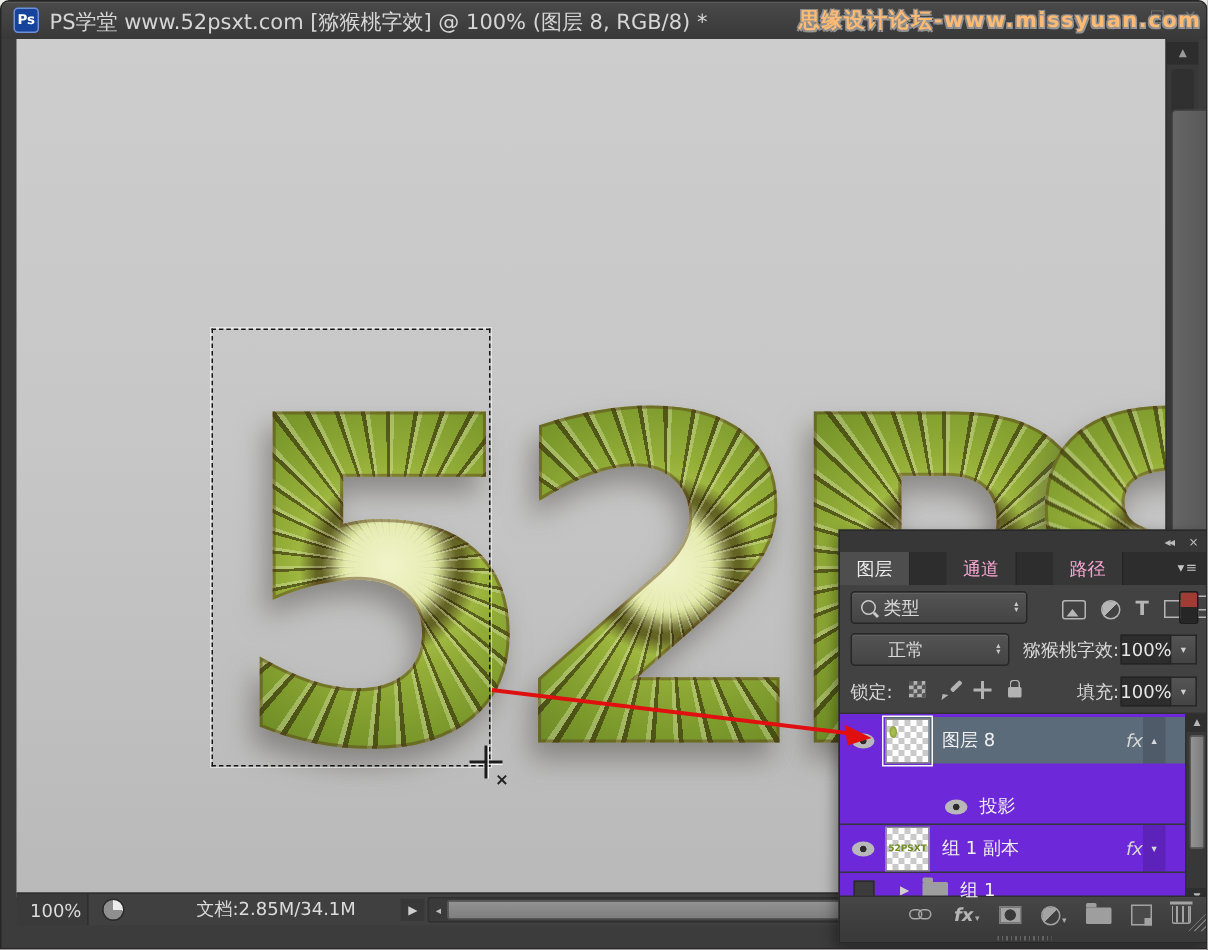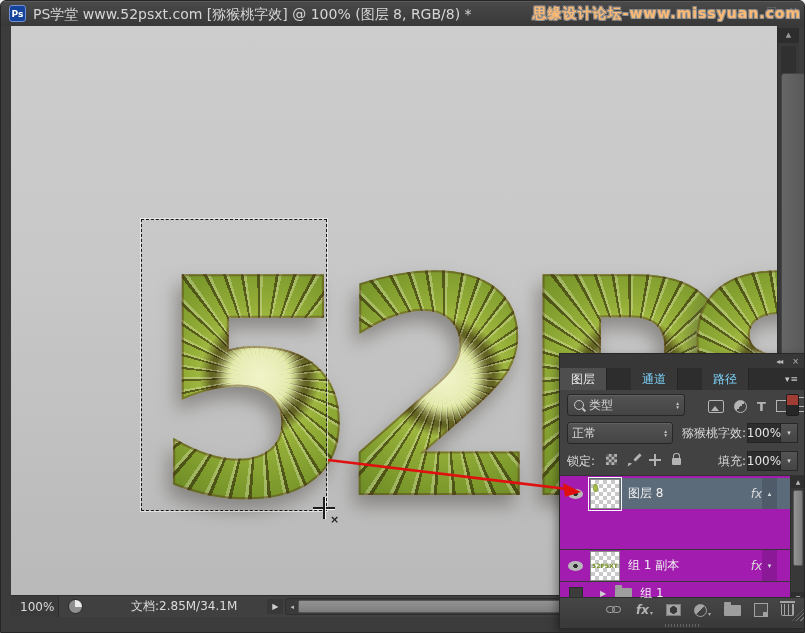--- a/index.html
+++ b/index.html
@@ -73,21 +73,21 @@
   .winframe-bottom{position:absolute;left:0;right:0;bottom:0;height:15px;background:#3c3c3c;z-index:2;}
   
   .panel{position:absolute;left:558px;top:352px;width:247px;height:276px;
          background:#424242;border:1px solid #282828;box-sizing:border-box;z-index:20;
          color:#d9d9d9;font-size:12px;box-shadow:-3px 3px 8px rgba(0,0,0,.35);}
   .panel-header{position:absolute;left:0;right:0;top:0;height:14px;background:#373737;
                 display:flex;justify-content:flex-end;align-items:center;gap:10px;padding-right:7px;}
   .panel-header span{font-size:8px;color:#bcbcbc;letter-spacing:-1px;}
   .tabs{position:absolute;left:0;right:0;top:14px;height:22px;background:#2d2d2d;display:flex;gap:24px;}
   .tab{height:100%;padding:0 11px;display:flex;align-items:center;font-size:12px;
-       color:#7dd3fc;background:#373737;border-right:1px solid #252525;}
+       color:#f9a8d4;background:#373737;border-right:1px solid #252525;}
   .tab.active{background:#4e4e4e;color:#ececec;}
   .tab-menu{margin-left:auto;padding-right:7px;display:flex;align-items:center;color:#c6c6c6;font-size:9px;gap:1px;}
   .panel-body{position:absolute;left:0;right:0;top:36px;bottom:0;background:#424242;}
   .dd{background:linear-gradient(#545454,#444);border:1px solid #272727;border-radius:3px;
       box-shadow:inset 0 1px 0 rgba(255,255,255,.08);display:flex;align-items:center;box-sizing:border-box;}
   .updown{display:flex;flex-direction:column;line-height:4px;font-size:5.5px;color:#c9c9c9;margin-left:auto;margin-right:5px;}
   .filter-row{position:absolute;left:0;top:4px;right:0;height:24px;}
   .type-dd{position:absolute;left:7px;top:0;width:118px;height:22px;padding-left:6px;}
   .mag{width:8px;height:8px;border:1.6px solid #c9c9c9;border-radius:50%;position:relative;margin-right:5px;}
   .mag::after{content:"";position:absolute;width:1.8px;height:4px;background:#c9c9c9;
@@ -99,21 +99,21 @@
   .fi-adj{width:11px;height:11px;border:1px solid #b5b5b5;border-radius:50%;
           background:linear-gradient(135deg,#b5b5b5 50%,transparent 50%);}
   .fi-type{font-size:13px;font-weight:bold;color:#b5b5b5;line-height:13px;}
   .fi-shape{width:10px;height:10px;border:1px solid #b5b5b5;}
   .fi-smart{width:10px;height:10px;border:1px solid #b5b5b5;position:relative;background:#424242;}
   .fi-smart::after{content:"";position:absolute;left:-4px;top:-4px;width:8px;height:8px;
                    border:1px solid #b5b5b5;background:#424242;}
   .filter-toggle{position:absolute;right:6px;top:0;width:13px;height:22px;border-radius:2px;
                  border:1px solid #1d1d1d;background:linear-gradient(#a03c34 0 50%,#262626 50%);box-sizing:border-box;}
   .blend-row{position:absolute;left:0;top:31px;right:0;height:24px;display:flex;align-items:center;}
-  .blend-dd{position:absolute;left:7px;width:106px;height:22px;padding-left:4px;}
+  .blend-dd{position:absolute;left:7px;width:106px;height:22px;padding-left:24px;}
   .op-label{position:absolute;left:122px;white-space:nowrap;}
   .well{position:absolute;width:34px;height:20px;background:#2d2d2d;border:1px solid #242424;
         color:#e6e6e6;display:flex;align-items:center;justify-content:center;box-sizing:border-box;}
   .well-btn{position:absolute;width:17px;height:20px;background:linear-gradient(#545454,#444);
             border:1px solid #272727;border-left:none;color:#cfcfcf;font-size:7px;display:flex;
             align-items:center;justify-content:center;box-sizing:border-box;}
   .op-well{left:187px;} .op-btn{left:221px;}
   .lock-row{position:absolute;left:0;top:58px;right:0;height:26px;display:flex;align-items:center;}
   .lock-label{position:absolute;left:7px;}
   .li{position:absolute;top:6px;}
@@ -127,21 +127,21 @@
         border-right:4px solid transparent;transform:rotate(10deg);}
   .icon-move{left:89px;width:12px;height:12px;
         background:linear-gradient(#b3b3b3,#b3b3b3) 50% 0/2px 12px no-repeat,
                    linear-gradient(#b3b3b3,#b3b3b3) 0 50%/12px 2px no-repeat;}
   .icon-lock{left:112px;top:10px;width:9px;height:7px;background:#b3b3b3;border-radius:1px;position:absolute;}
   .icon-lock::before{content:"";position:absolute;left:1px;top:-5px;width:7px;height:6px;
         border:1.6px solid #b3b3b3;border-bottom:none;border-radius:3px 3px 0 0;box-sizing:border-box;}
   .fill-label{position:absolute;left:142px;margin-left:16px;}
   .fill-well{left:187px;} .fill-btn{left:221px;}
   .sep{position:absolute;left:0;right:0;height:1px;background:#323232;}
-  .layer-list{position:absolute;left:0;right:0;top:86px;height:128px;background:#a21caf;overflow:hidden;}
+  .layer-list{position:absolute;left:0;right:0;top:86px;height:128px;background:#6d28d9;overflow:hidden;}
   .lrow{position:absolute;left:0;right:15px;display:flex;align-items:center;}
   .row-layer8{top:2px;height:31px;}
   .row-layer8 .hl{position:absolute;left:30px;right:0;top:0;bottom:0;background:#5c6b7a;}
   .row-effects{top:33px;height:19px;} .row-shadow{top:52px;height:19px;}
   .row-group-copy{top:73px;height:31px;border-top:1px solid #373737;}
   .row-group1{top:105px;height:23px;border-top:1px solid #373737;}
   .eye{width:15px;height:10px;border-radius:50%;
        background:radial-gradient(circle at 50% 50%, #2c2c2c 0 2px, #b8b8b8 2.4px);
        flex:0 0 auto;}
   .eye-cell{width:30px;display:flex;justify-content:center;flex:0 0 auto;z-index:1;}
@@ -311,20 +311,24 @@
               </div>
             <div class="thumb selected">
               <span class="mini-kiwi"></span>
             </div>
             <span class="lname">图层 8</span>
             <span class="fx-tag">fx</span>
             <span class="fx-collapse">▴</span>
           </div>
 
 
+          <div class="lrow row-shadow">
+            <span class="eye indent2"></span>
+            <span class="lname">投影</span>
+          </div>
 
           <div class="lrow row-group-copy">
             <div class="eye-cell">
                 <span class="eye"></span>
               </div>
             <div class="thumb">
               <span class="mini-text">52PSXT</span>
             </div>
             <span class="lname">组 1 副本</span>
             <span class="fx-tag">fx</span>

